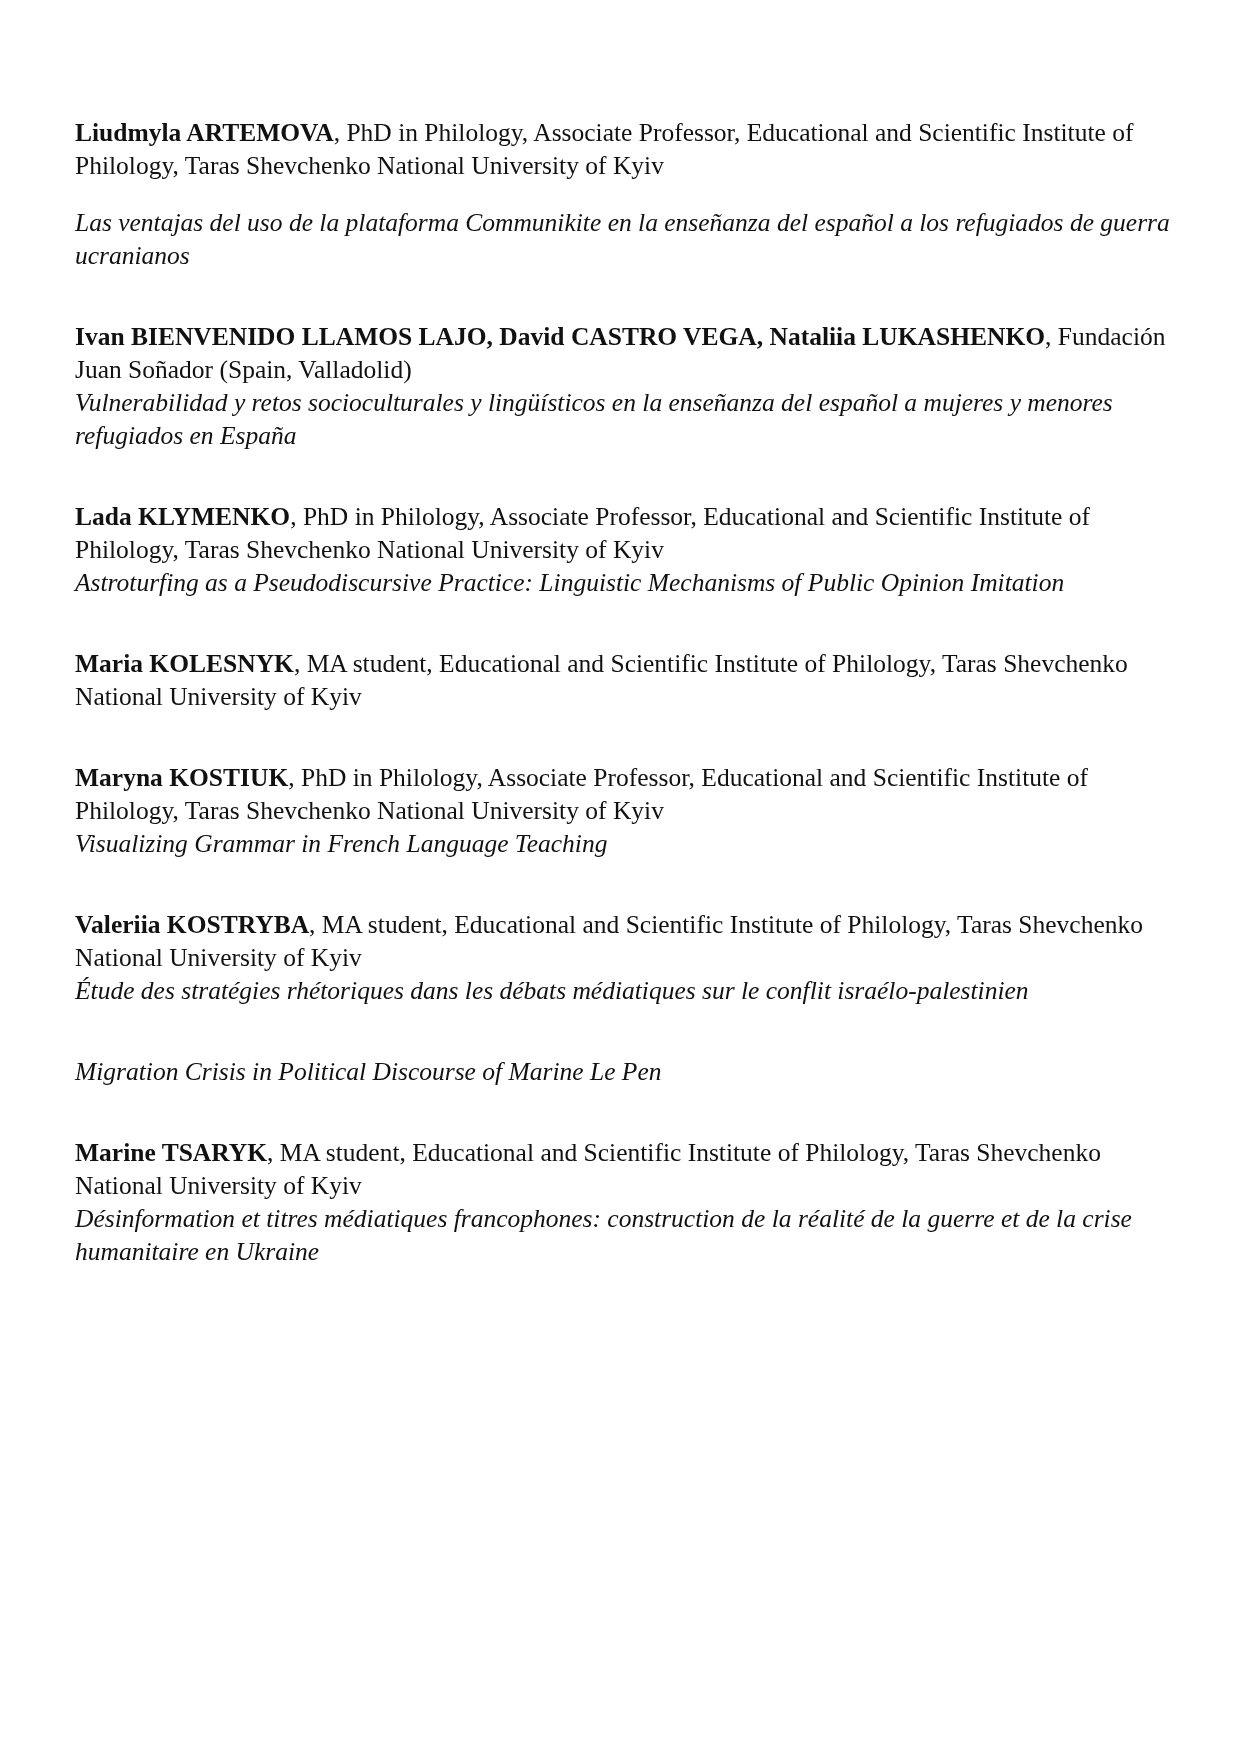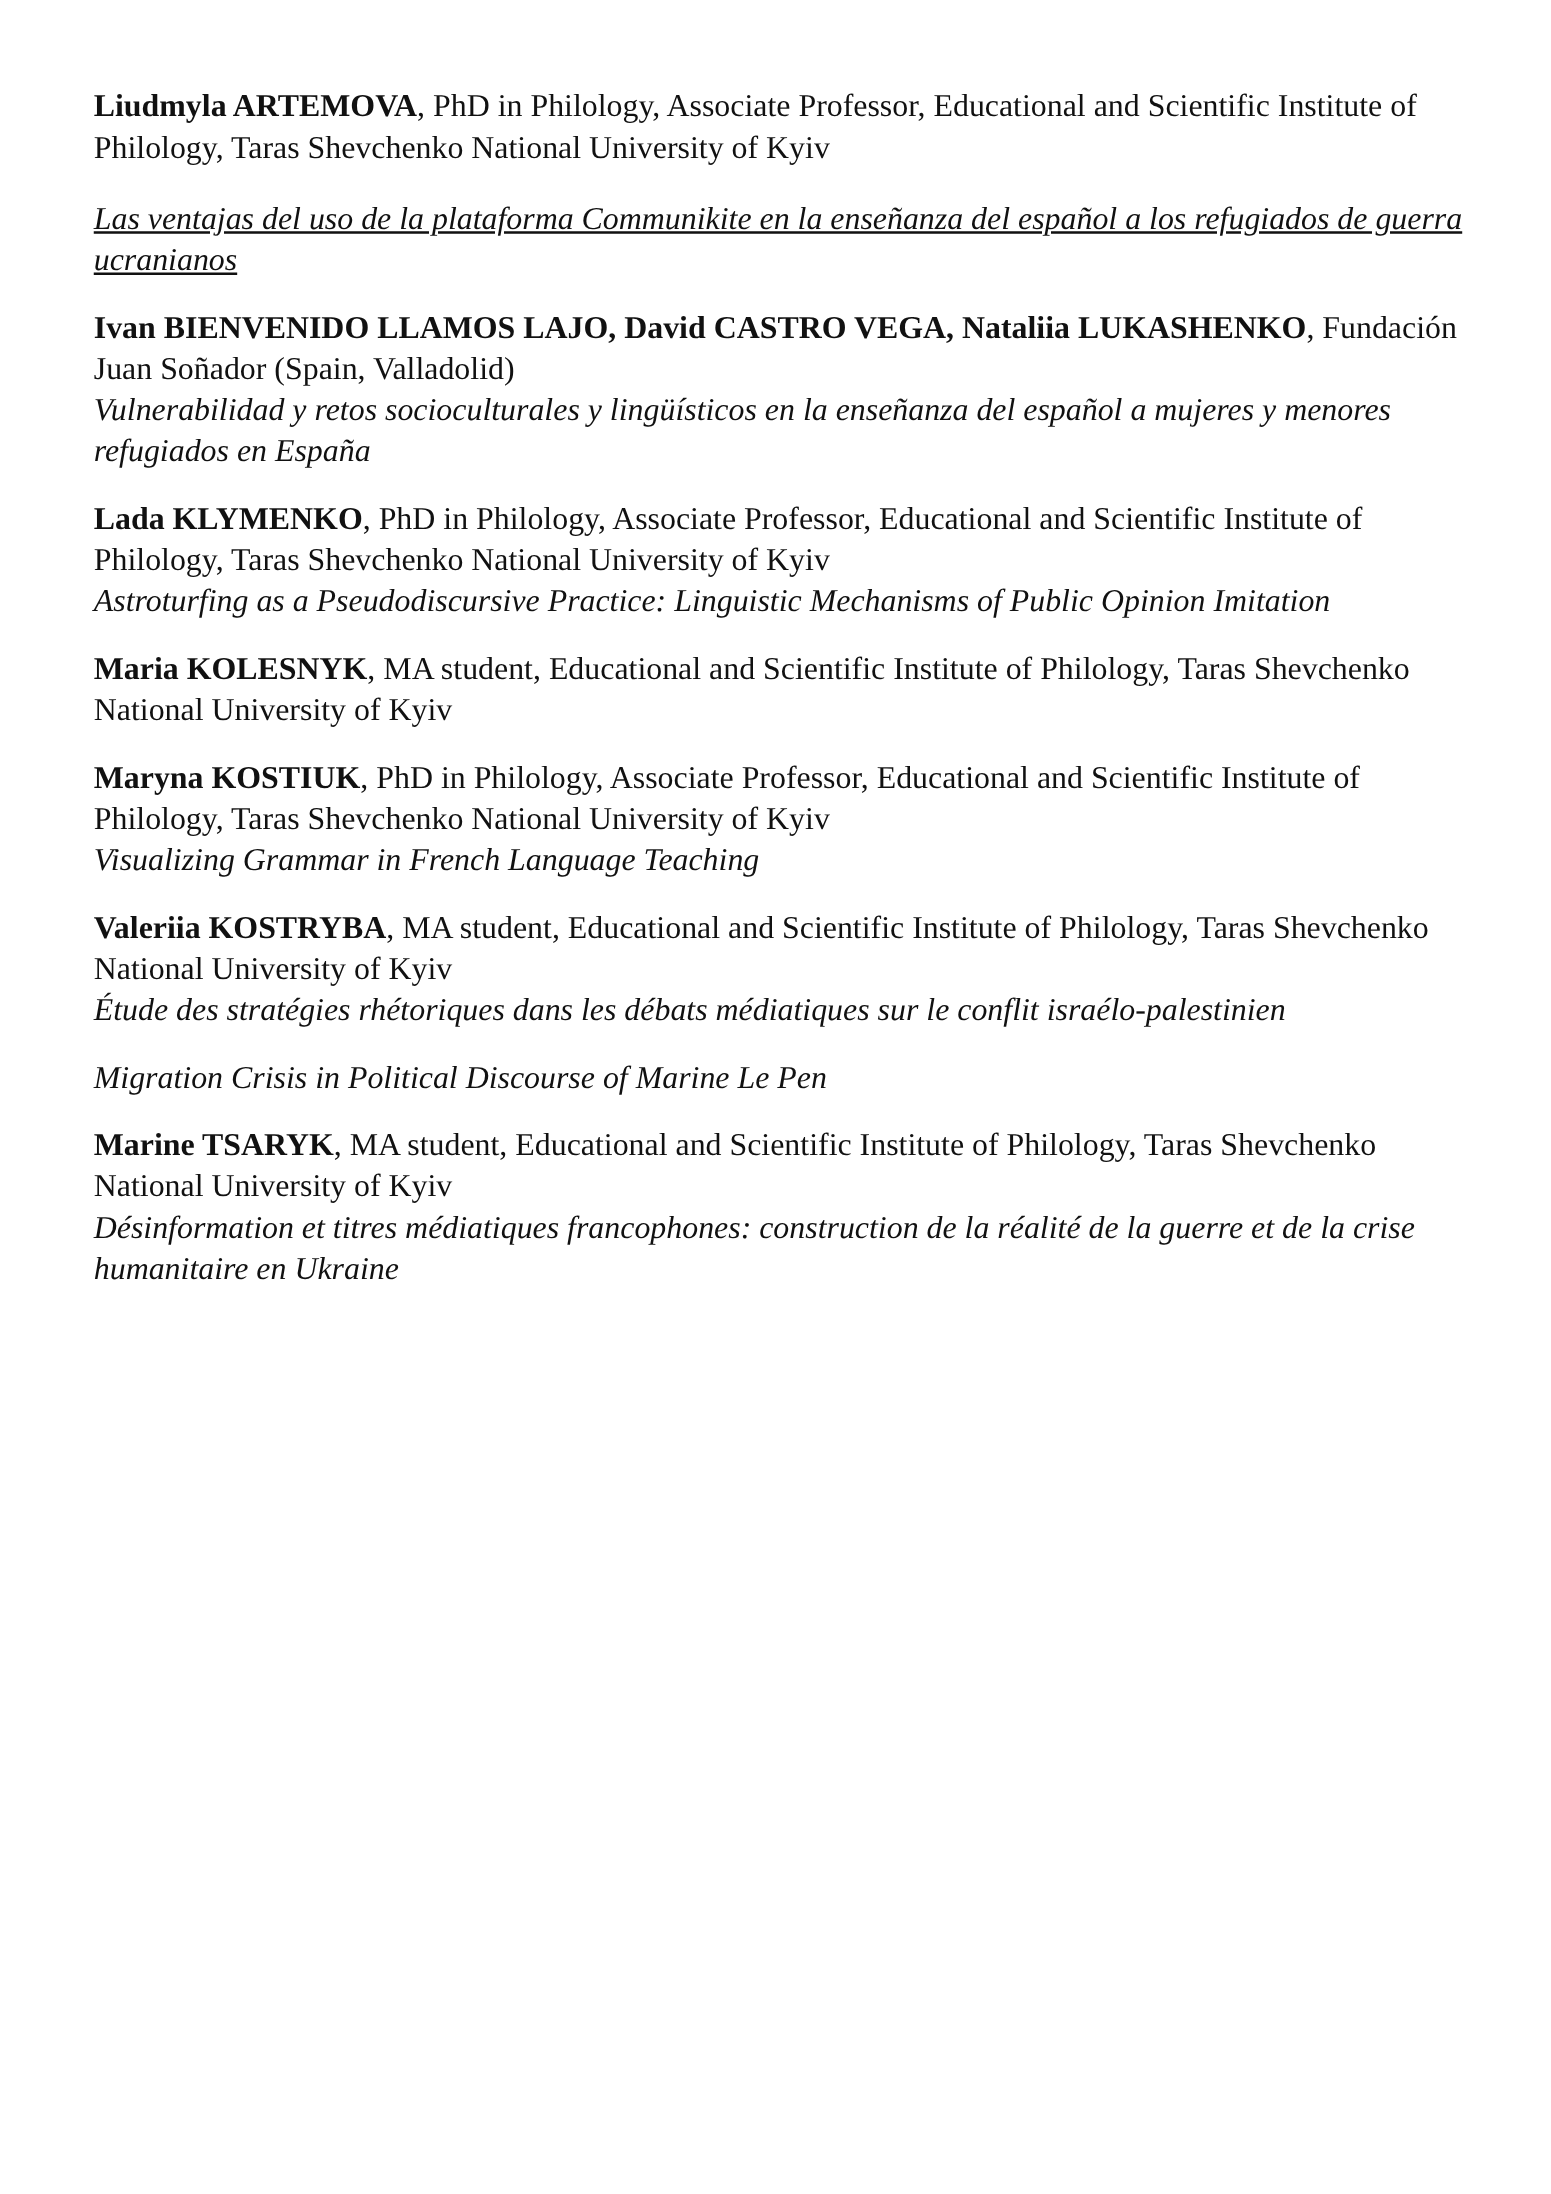--- a/index.html
+++ b/index.html
@@ -1,22 +1,22 @@
 <!DOCTYPE html>
 <html><head>
   <meta charset="utf-8">
   <style>
     html, body { margin: 0; padding: 0; background: #ffffff; }
     body { width: 1241px; height: 1755px; position: relative; overflow: hidden; }
     .page {
       position: absolute; left: 75px; top: 68px; width: 1100px;
       font-family: "Liberation Serif", serif; font-size: 25.5px; line-height: 33px; color: #111;
     }
-    .entry { margin-bottom: 21px; }
-    .entry.first .title { margin-top: 24px; text-decoration: underline; }
+    .entry { margin-bottom: 21px; margin-top: 48px; }
+    .entry.first .title { margin-top: 24px; }
     .authors b { font-weight: bold; }
     .title { font-style: italic; }
   </style>
 </head>
 <body>
 
 <div class="page">
   <div class="entry first">
     <div class="authors"><b>Liudmyla ARTEMOVA</b><span>, PhD in Philology, Associate Professor, Educational and Scientific Institute of Philology, Taras Shevchenko National University of Kyiv</span></div>
     <div class="title">Las ventajas del uso de la plataforma Communikite en la enseñanza del español a los refugiados de guerra ucranianos</div>

